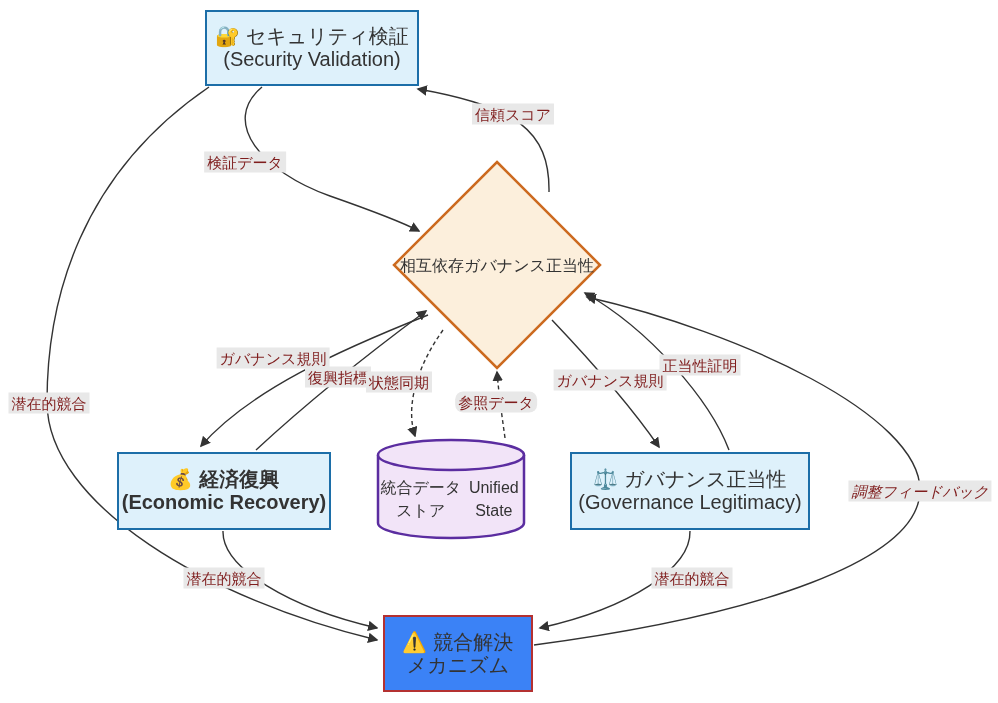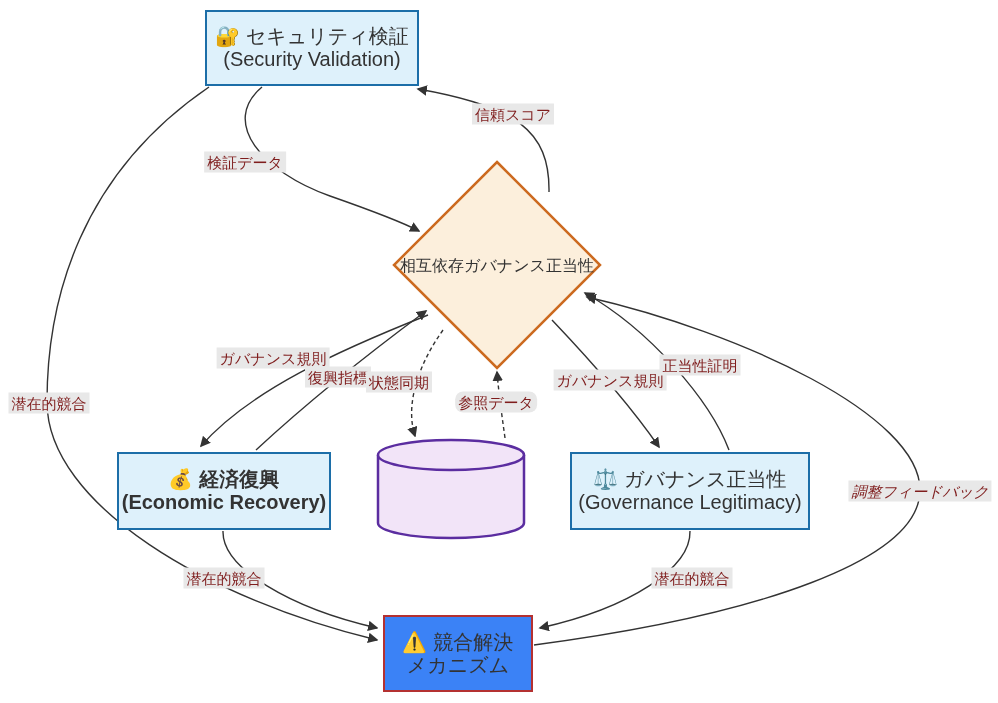--- a/index.html
+++ b/index.html
@@ -83,20 +83,24 @@
       <span>競合解決</span>
     </div>
     <div class="row">メカニズム</div>
   </div>
 
   <div class="node-overlay" style="left:394px;top:162px;width:206px;height:206px;">
     <div class="row">相互依存</div>
     <div class="row">ガバナンス正当性</div>
   </div>
 
+  <div class="node-overlay" style="left:378px;top:468px;width:146px;height:62px;">
+    <div class="row">統合データストア</div>
+    <div class="row">Unified State</div>
+  </div>
 
   <div class="edge-label" style="left:245px;top:162px;">検証データ</div>
   <div class="edge-label" style="left:513px;top:114px;">信頼スコア</div>
   <div class="edge-label" style="left:273px;top:358px;">ガバナンス規則</div>
   <div class="edge-label" style="left:338px;top:377px;">復興指標</div>
   <div class="edge-label" style="left:399px;top:382px;">状態同期</div>
   <div class="edge-label" style="left:496px;top:402px;border-radius:8px;">参照データ</div>
   <div class="edge-label" style="left:610px;top:380px;">ガバナンス規則</div>
   <div class="edge-label" style="left:700px;top:365px;">正当性証明</div>
   <div class="edge-label" style="left:49px;top:403px;">潜在的競合</div>

